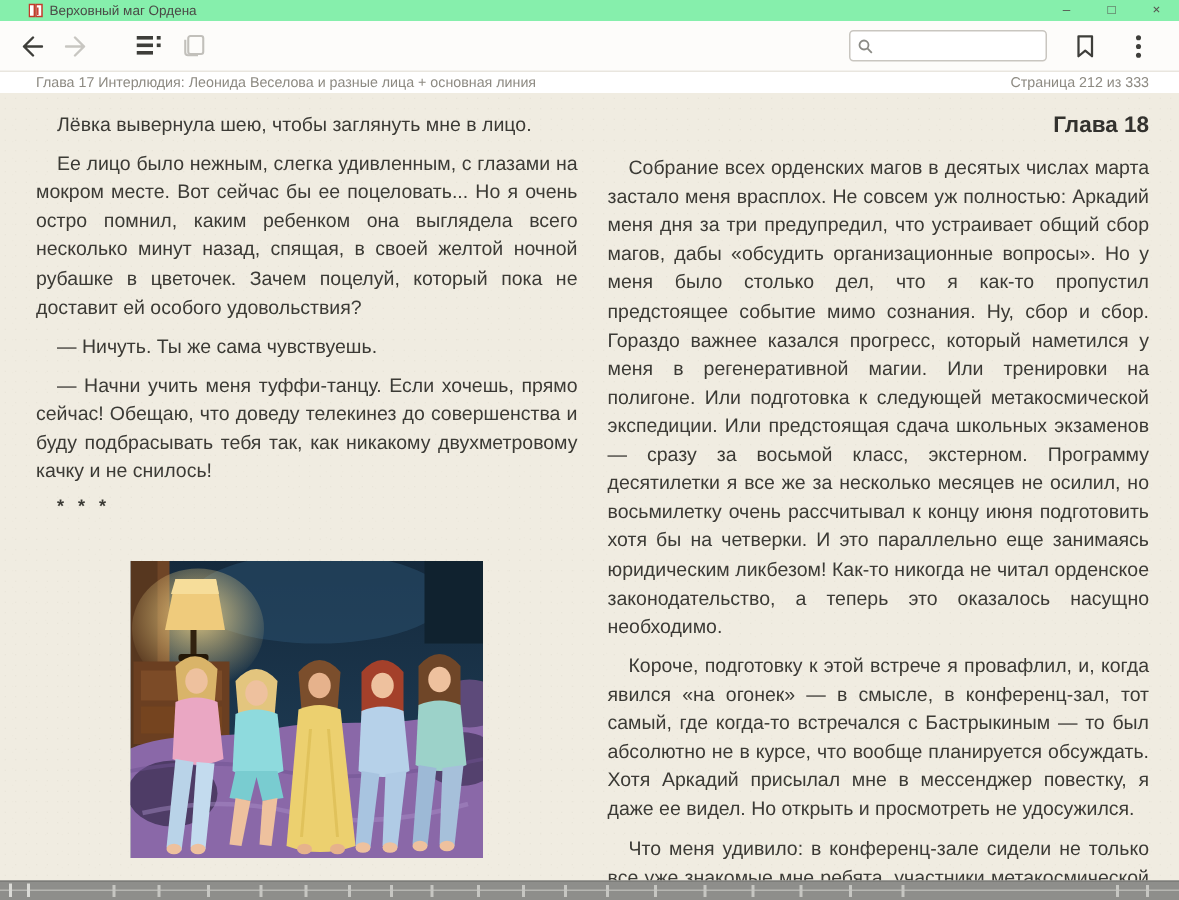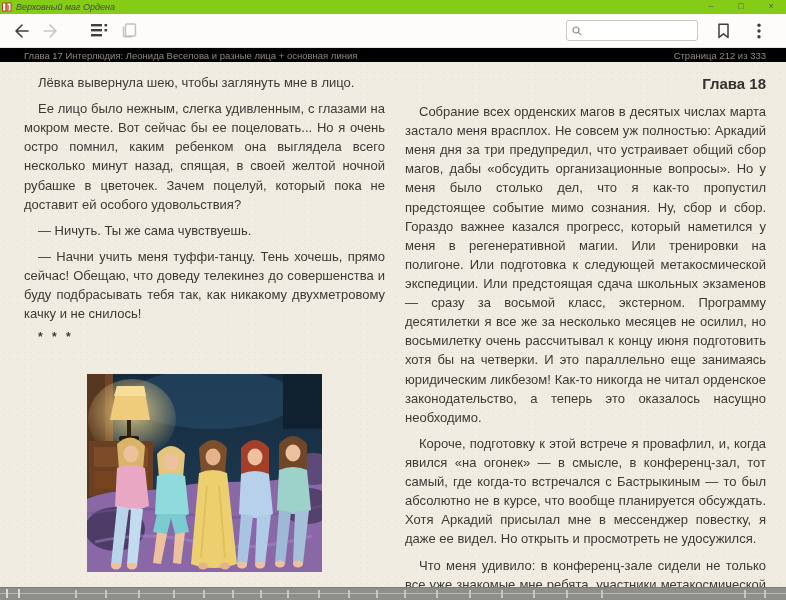--- a/index.html
+++ b/index.html
@@ -1,39 +1,39 @@
 <!DOCTYPE html>
 <html><head>
 <meta charset="utf-8">
 <style>
   html,body{margin:0;padding:0;}
   body{width:786px;height:600px;overflow:hidden;font-family:"Liberation Sans",sans-serif;background:#f0ece1;}
   .app{position:relative;width:786px;height:600px;display:flex;flex-direction:column;}
 
   
-  .titlebar{height:14px;background:#84cc16;display:flex;align-items:center;padding-left:2px;flex:0 0 auto;font-style:italic;}
+  .titlebar{height:14px;background:#86efac;display:flex;align-items:center;padding-left:19px;flex:0 0 auto;}
   .app-icon{width:10px;height:10px;margin-right:4px;flex:0 0 auto;}
   .title-text{font-size:9px;color:#4a4a46;white-space:nowrap;}
   .win-controls{margin-left:auto;display:flex;height:14px;}
   .win-btn{width:30px;text-align:center;font-size:9px;color:#55534f;line-height:13px;cursor:default;}
 
   
   .toolbar{height:33px;background:#fdfcfa;display:flex;align-items:center;padding:0 14px 0 8px;border-bottom:1px solid #e9e6df;flex:0 0 auto;}
   .tool-btn{width:26px;height:24px;display:flex;align-items:center;justify-content:center;color:#3e3e3a;margin-right:4px;}
   .tool-btn.disabled{color:#c8c6c1;}
   .tool-btn svg{display:block;}
   .gap-left{margin-left:18px;}
   .search-box{margin-left:auto;width:120px;height:19px;border:1px solid #c9c6c0;border-radius:3px;background:#fff;display:flex;align-items:center;padding:0 5px;}
   .search-box svg{flex:0 0 auto;color:#8a8a85;}
   .search-input{border:none;outline:none;flex:1;min-width:0;font-size:10px;background:transparent;margin-left:4px;font-family:"Liberation Sans",sans-serif;}
   .bookmark-btn{margin-left:12px;}
   .kebab-btn{margin-left:6px;margin-right:0;}
 
   
-  .infobar{height:14px;background:#000000;display:flex;align-items:center;padding:0 20px 0 24px;flex:0 0 auto;}
+  .infobar{height:14px;background:#ffffff;display:flex;align-items:center;padding:0 20px 0 24px;flex:0 0 auto;}
   .infobar span{font-size:9.5px;color:#8d8a82;white-space:nowrap;}
   .infobar .page-label{margin-left:auto;}
 
   
   .content{flex:1 1 auto;display:flex;gap:20px;padding:11px 20px 0 24px;overflow:hidden;
     background-color:#f0ece1;
     background-image:radial-gradient(#e4e0d3 0.5px, transparent 0.6px),radial-gradient(#eae6da 0.5px, transparent 0.6px);
     background-size:7px 7px,11px 11px;background-position:0 0,3px 5px;}
   .col{flex:1 1 0;min-width:0;}
   .col p{margin:0 0 7px;font-size:13px;line-height:1.47;color:#3b3a35;text-align:justify;text-indent:14px;}
@@ -121,21 +121,21 @@
   </div>
 
   <div class="content">
 
     <div class="col">
       <div>
 
       <p>Лёвка вывернула шею, чтобы заглянуть мне в лицо.</p>
           <p>Ее лицо было нежным, слегка удивленным, с глазами на мокром месте. Вот сейчас бы ее поцеловать... Но я очень остро помнил, каким ребенком она выглядела всего несколько минут назад, спящая, в своей желтой ночной рубашке в цветочек. Зачем поцелуй, который пока не доставит ей особого удовольствия?</p>
           <p>— Ничуть. Ты же сама чувствуешь.</p>
-          <p>— Начни учить меня туффи-танцу. Тень хочешь, прямо сейчас! Обещаю, что доведу телекинез до совершенства и буду подбрасывать тебя так, как никакому двухметровому качку и не снилось!</p>
+          <p>— Начни учить меня туффи-танцу. Если хочешь, прямо сейчас! Обещаю, что доведу телекинез до совершенства и буду подбрасывать тебя так, как никакому двухметровому качку и не снилось!</p>
         </div>
       <div class="stars">* * *</div>
 
       <figure>
         <svg viewBox="0 0 235 198" width="235" height="198">
           <defs>
             <radialGradient id="glow" cx="50%" cy="40%" r="60%">
               <stop offset="0%" stop-color="#f7d98a" stop-opacity="0.85"></stop>
               <stop offset="100%" stop-color="#f7d98a" stop-opacity="0"></stop>
             </radialGradient>

